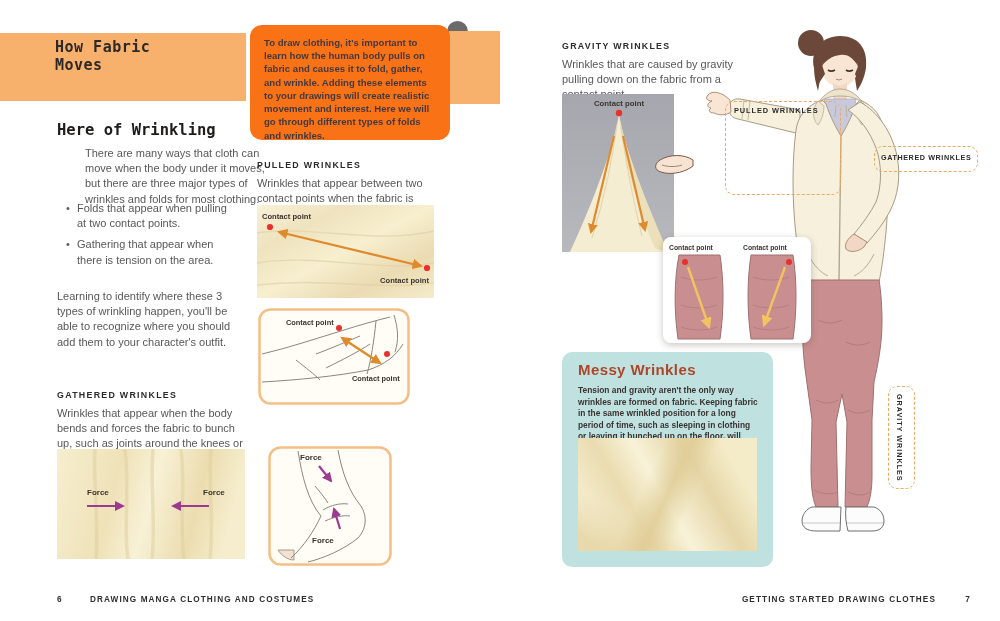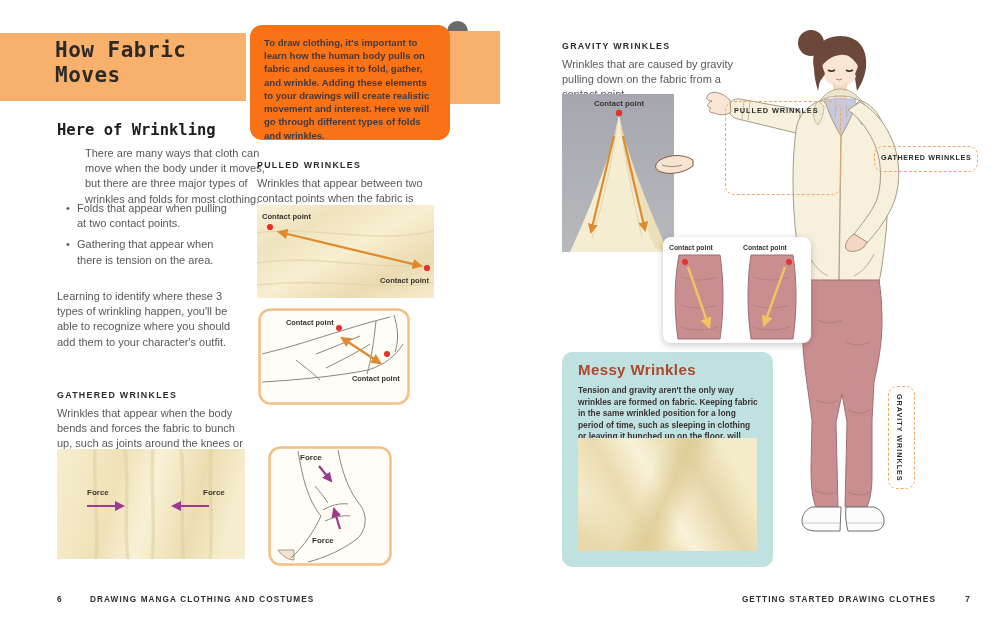--- a/index.html
+++ b/index.html
@@ -6,21 +6,21 @@
   #spread{position:relative;width:1000px;height:621px;background:#ffffff;overflow:hidden;
           font-family:"Liberation Sans",sans-serif;}
   .abs{position:absolute;}
   .mono-head{font-family:"DejaVu Sans Mono",monospace;font-weight:bold;color:#1F1D1B;}
   .section-label{font-weight:bold;font-size:8.8px;letter-spacing:1.3px;color:#2B2B2B;}
   .body-text{font-size:11px;line-height:1.38;color:#585858;}
   .footer-text{font-weight:bold;font-size:8.2px;letter-spacing:1.1px;color:#2E2E2E;margin-top:14px;}
   .svg-label{font-family:"Liberation Sans",sans-serif;font-weight:bold;fill:#39332E;}
   
   .title-block{left:0;top:33px;width:246px;height:68px;background:#F8B06D;}
-  .title-block h1{position:absolute;left:55px;top:5px;margin:0;font-size:21px;line-height:1.2;
+  .title-block h1{position:absolute;left:55px;top:5px;margin:0;font-size:15px;line-height:1.2;
                   white-space:pre-line;letter-spacing:.5px;color:#2D2926;}
   .orange-square{left:449px;top:31px;width:51px;height:73px;background:#F8B06D;}
   .gray-circle{left:447px;top:21px;width:21px;height:21px;border-radius:50%;background:#6A6A6A;}
   .intro-box{left:250px;top:25px;width:172px;height:93px;background:#f97316;border-radius:12px;
              padding:11px 14px;font-weight:bold;font-size:9.6px;line-height:1.38;color:#43393C;z-index:2;}
   
   ul.bullets{margin:0;padding:0;list-style:none;}
   ul.bullets li{position:relative;padding-left:11px;margin-bottom:6px;}
   ul.bullets li::before{content:"\2022";position:absolute;left:0;top:0;color:#585858;}
   

